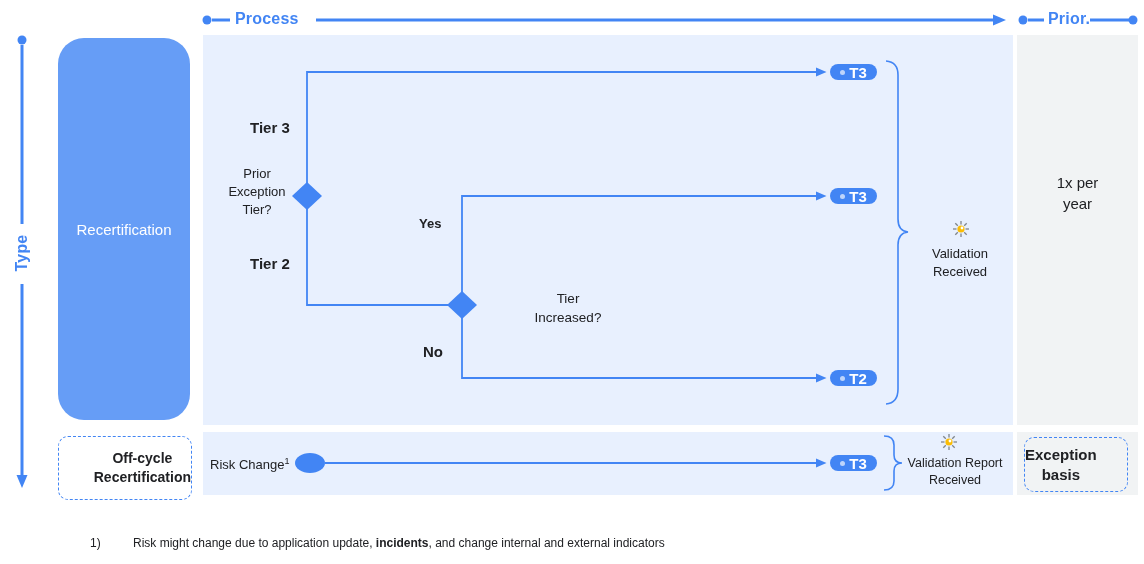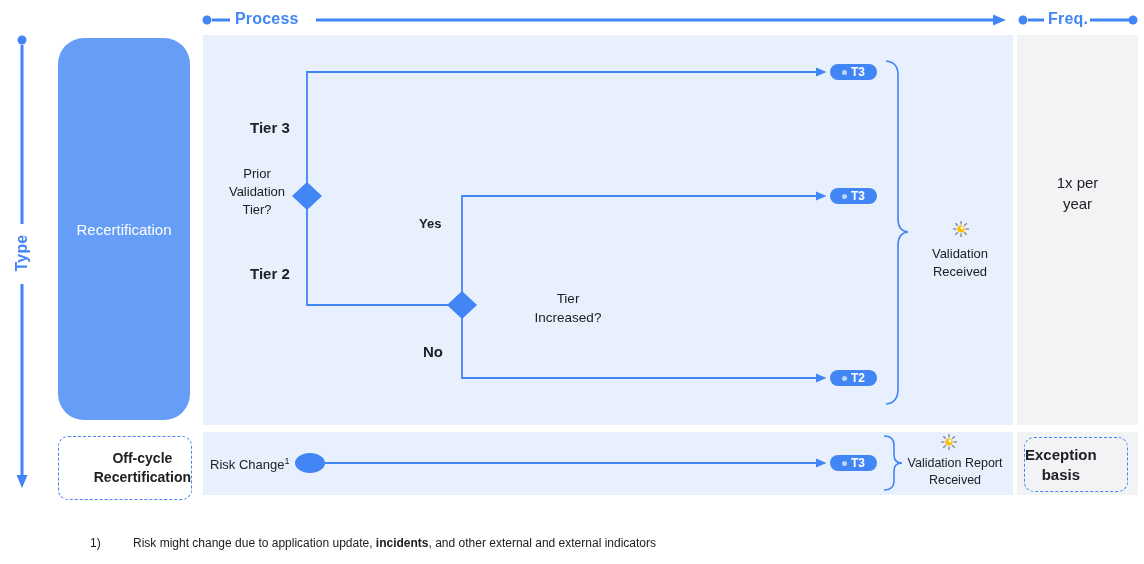--- a/index.html
+++ b/index.html
@@ -21,29 +21,29 @@
   #type-label{left:1px;top:244px;width:42px;text-align:center;transform:rotate(-90deg);transform-origin:center;}
   #recert-box{position:absolute;left:58px;top:38px;width:132px;height:382px;background:#669DF6;
     border-radius:26px;display:flex;align-items:center;justify-content:center;color:#fff;font-size:15px;z-index:2;}
   #offcycle-box{position:absolute;left:58px;top:436px;width:132px;height:62px;background:#fff;
     border:1.6px dashed #4285F4;border-radius:10px;display:flex;align-items:center;justify-content:flex-end;
     text-align:center;font-weight:bold;font-size:14px;line-height:1.35;z-index:2;}
   #exception-box{position:absolute;left:1024px;top:437px;width:102px;height:53px;
     border:1.6px dashed #4285F4;border-radius:10px;display:flex;align-items:center;justify-content:flex-start;
     text-align:center;font-weight:bold;font-size:15px;line-height:1.3;z-index:4;}
   .pill{position:absolute;z-index:4;width:47px;height:16px;background:#4285F4;border-radius:8px;
-    display:flex;align-items:center;justify-content:center;gap:4px;color:#fff;font-size:12px;font-weight:bold;}
+    display:flex;align-items:center;justify-content:center;gap:4px;color:#fff;font-size:15px;font-weight:bold;}
   .pill .pdot{width:5px;height:5px;border-radius:50%;background:rgba(255,255,255,.65);}
   #pill-top{left:830px;top:64px;}
   #pill-mid{left:830px;top:188px;}
   #pill-bottom{left:830px;top:370px;}
   #pill-offcycle{left:830px;top:455px;}
   #tier3-label{left:250px;top:119px;font-weight:bold;font-size:15px;}
   #prior-label{left:217px;top:165px;width:80px;text-align:center;font-size:13px;line-height:1.4;}
-  #tier2-label{left:250px;top:265px;font-weight:bold;font-size:15px;}
+  #tier2-label{left:250px;top:255px;font-weight:bold;font-size:15px;}
   #yes-label{left:419px;top:216px;font-weight:bold;font-size:13px;}
   #no-label{left:423px;top:343px;font-weight:bold;font-size:15px;}
   #tierinc-label{left:487px;top:290px;width:82px;text-align:center;font-size:13.5px;line-height:1.4;margin-left:40px;}
   #valrec-label{left:916px;top:245px;width:88px;text-align:center;font-size:13px;line-height:1.4;}
   #riskchange-label{left:210px;top:456px;font-size:13px;}
   #riskchange-label sup{font-size:9px;}
   #valrep-label{left:899px;top:455px;width:112px;text-align:center;font-size:12.5px;line-height:1.35;}
   #peryear-label{left:1017px;top:172px;width:121px;text-align:center;font-size:15px;line-height:1.4;}
   .footnote{position:absolute;left:90px;top:536px;font-size:12px;z-index:4;}
   .fn-marker{display:inline-block;width:43px;}
@@ -119,34 +119,34 @@
           <line x1="5.7" y1="5.7" x2="3.2" y2="3.2"></line>
         <line x1="-5.7" y1="5.7" x2="-3.2" y2="3.2"></line>
           <line x1="5.7" y1="-5.7" x2="3.2" y2="-3.2"></line>
       </g>
       <circle cx="0" cy="0" r="3.6" fill="#FBBC04"></circle>
       <circle cx="1" cy="-1" r="1.4" fill="#ffffff"></circle>
     </g>
   </svg>
 
   <div class="lbl axis-label" id="process-label">Process</div>
-  <div class="lbl axis-label" id="freq-label">Freq.</div>
+  <div class="lbl axis-label" id="freq-label">Prior.</div>
   <div class="lbl axis-label" id="type-label">Type</div>
 
   <div id="recert-box">
     <span>Recertification</span>
   </div>
   <div id="offcycle-box">
     <span class="ml">Off-cycle
 Recertification</span>
   </div>
 
   <div class="lbl" id="tier3-label">Tier 3</div>
   <div class="lbl ml" id="prior-label">Prior
-Validation
+Exception
 Tier?</div>
   <div class="lbl" id="tier2-label">Tier 2</div>
   <div class="lbl" id="yes-label">Yes</div>
   <div class="lbl" id="no-label">No</div>
   <div class="lbl ml" id="tierinc-label">Tier
 Increased?</div>
   <div class="lbl ml" id="valrec-label">Validation
 Received</div>
 
   <div class="pill" id="pill-top">
@@ -173,16 +173,16 @@
 Received</div>
 
   <div class="lbl ml" id="peryear-label">1x per
 year</div>
   <div id="exception-box">
     <span class="ml">Exception
 basis</span>
   </div>
 
   <div class="footnote">
-    <span class="fn-marker">1)</span><span><span>Risk might change due to application update, </span><b>incidents</b><span>, and other external and external indicators</span></span>
+    <span class="fn-marker">1)</span><span><span>Risk might change due to application update, </span><b>incidents</b><span>, and change internal and external indicators</span></span>
   </div>
 
 </div>
 
 </body></html>

